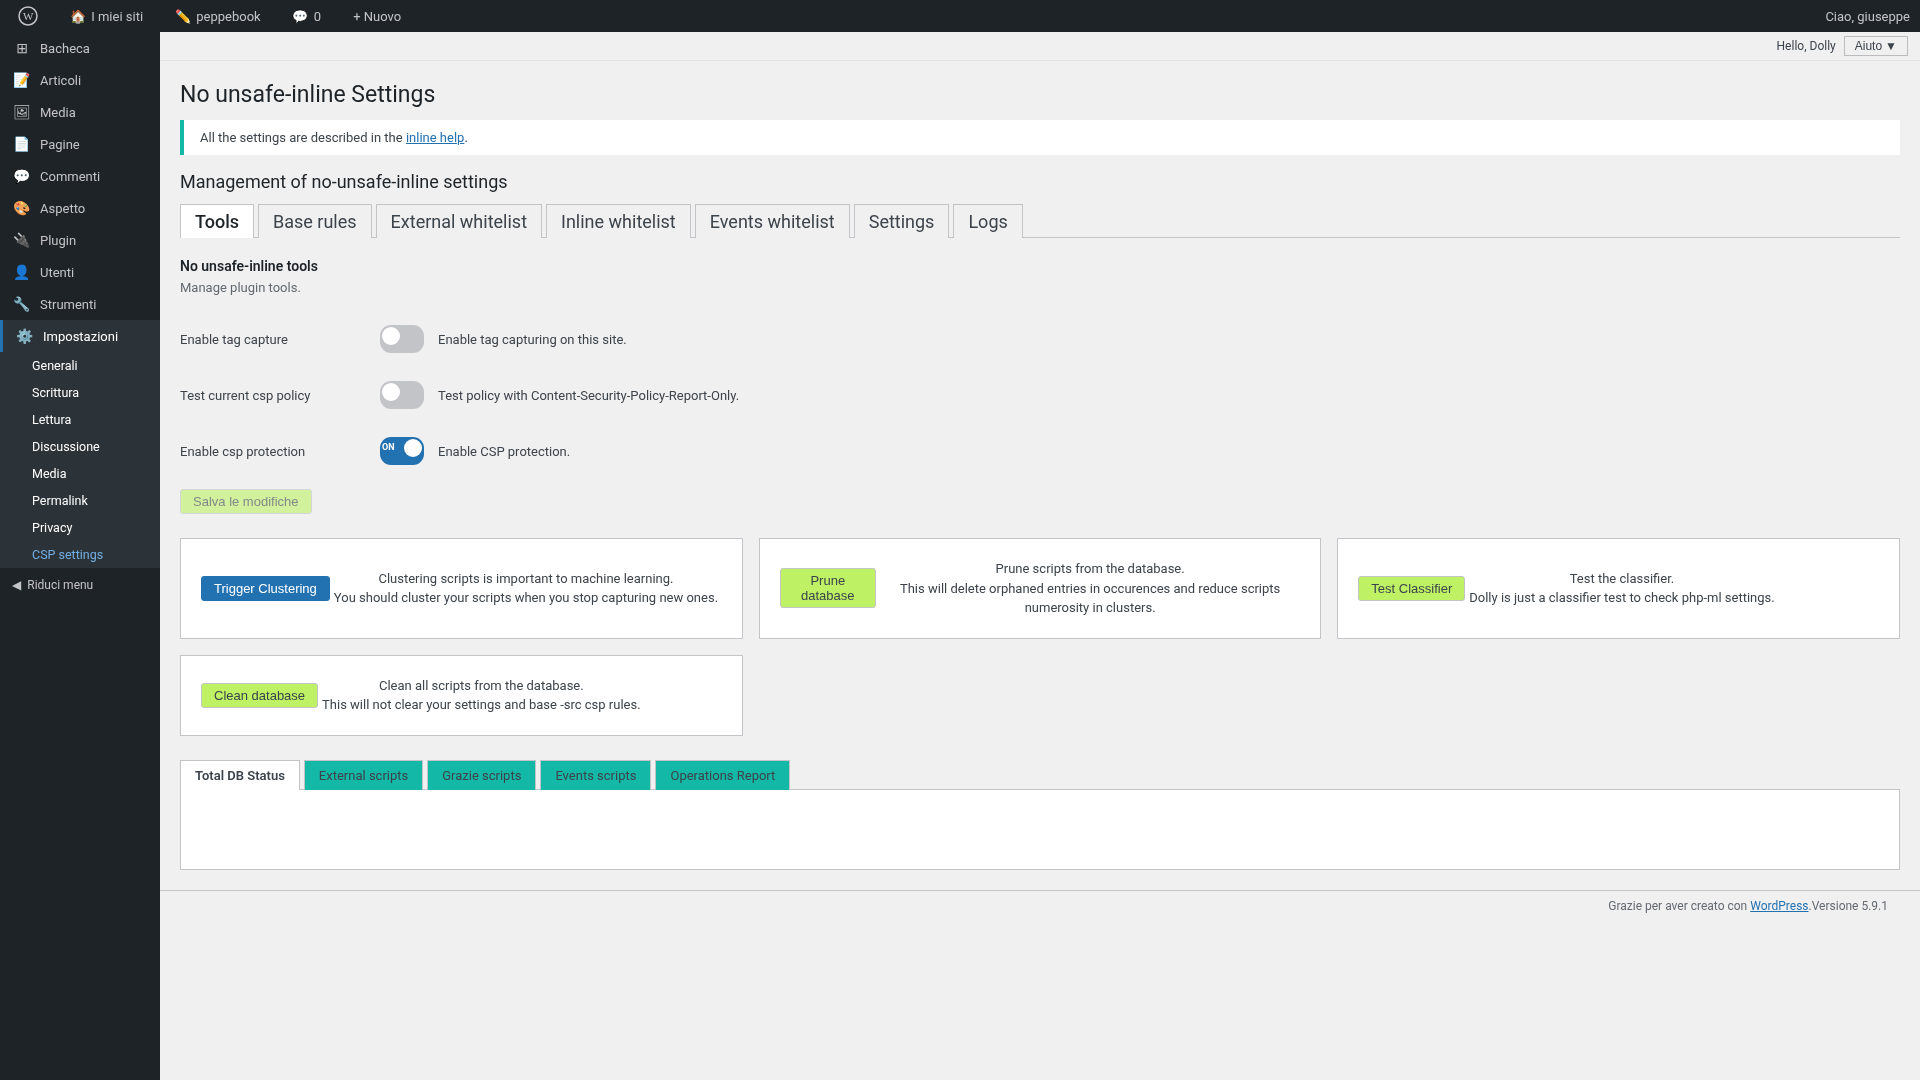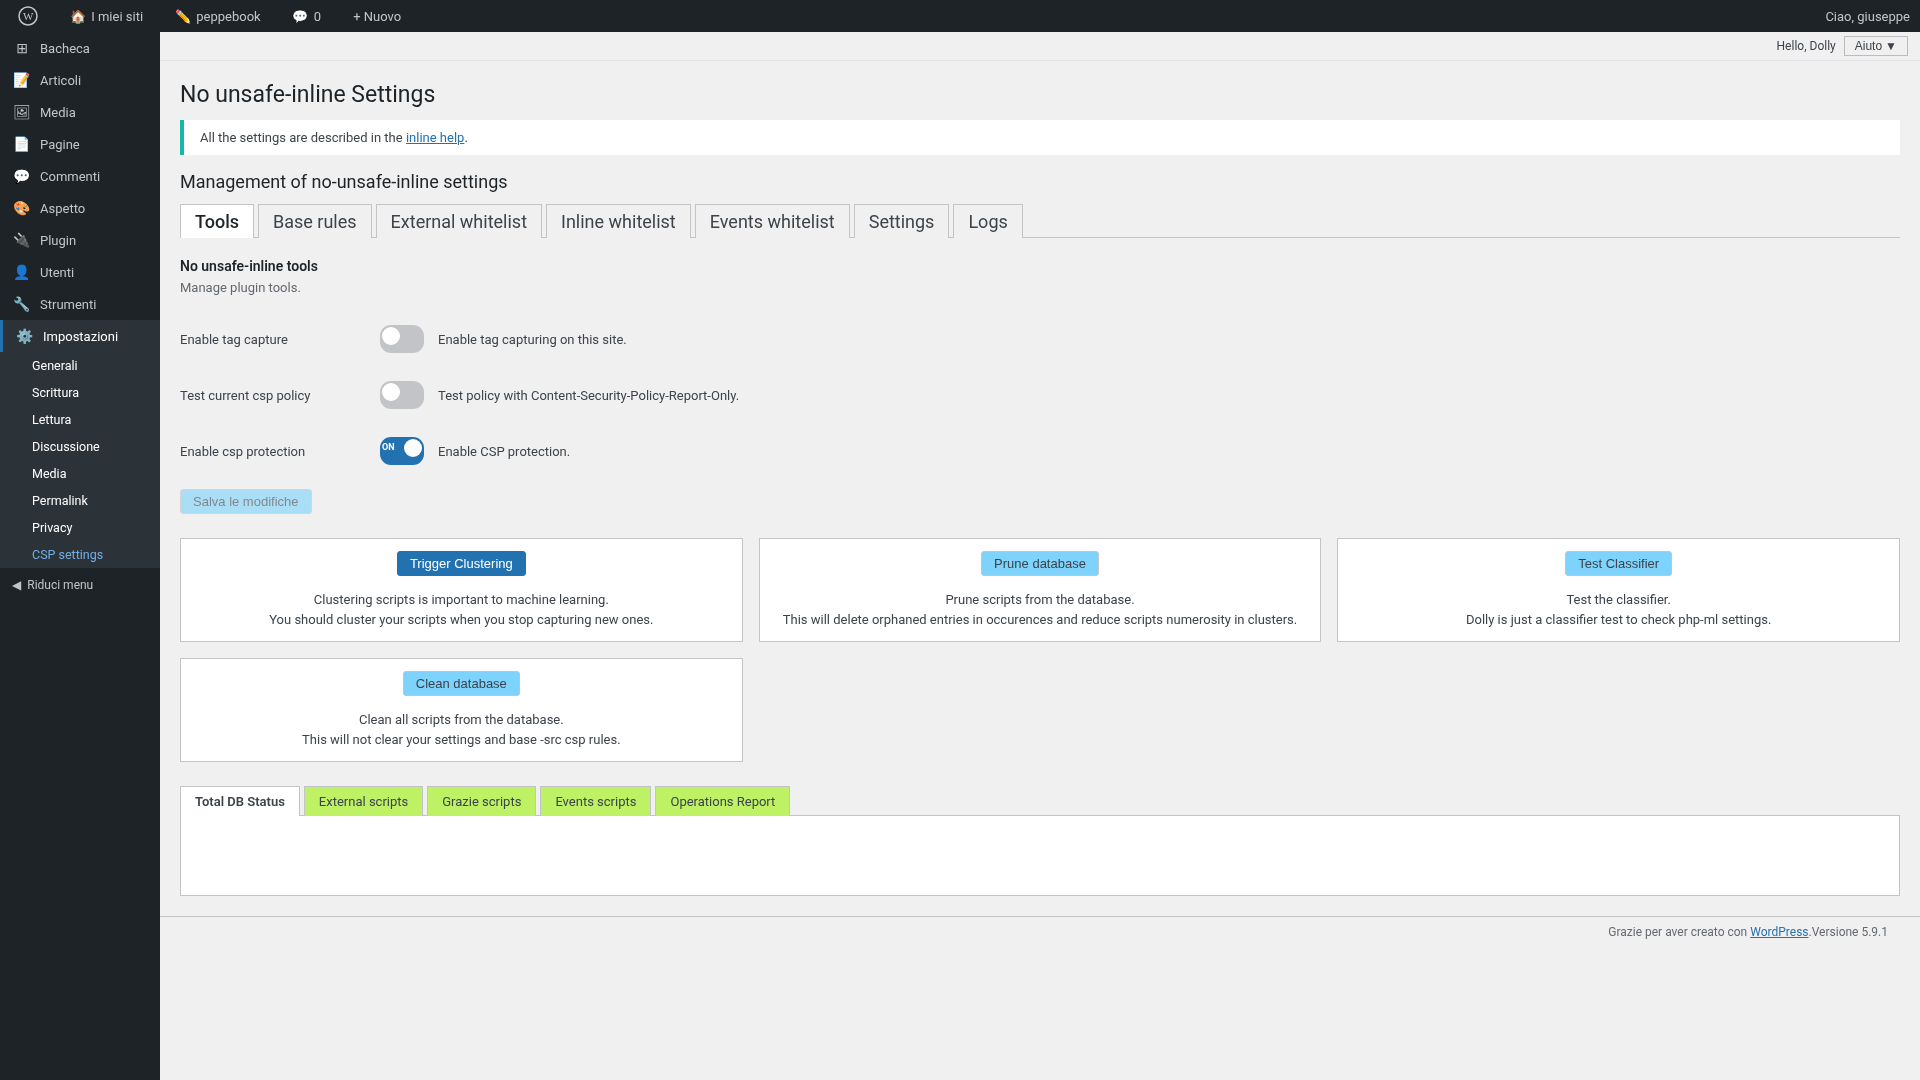--- a/index.html
+++ b/index.html
@@ -149,40 +149,40 @@
       width: 18px; height: 18px;
       left: 2px; top: 2px;
       background: #fff;
       border-radius: 50%;
       transition: transform 0.2s;
     }
     .toggle-switch.on .toggle-slider { background: #2271b1; }
     .toggle-switch.on .toggle-slider:before { transform: translateX(22px); }
 
     
-    .button { display: inline-block; padding: 4px 12px; font-size: 13px; cursor: pointer; border: 1px solid #c3c4c7; border-radius: 3px; background: #7dd3fc; color: #3c434a; text-decoration: none; }
+    .button { display: inline-block; padding: 4px 12px; font-size: 13px; cursor: pointer; border: 1px solid #c3c4c7; border-radius: 3px; background: #bef264; color: #3c434a; text-decoration: none; }
     .button-primary { background: #2271b1; border-color: #2271b1; color: #fff; }
     .button-disabled, .button[disabled] { opacity: 0.6; cursor: default; }
 
     
     .cards-row {
       display: grid;
       grid-template-columns: 1fr 1fr 1fr;
       gap: 16px;
       margin-bottom: 16px;
     }
     .card {
       background: #fff;
       border: 1px solid #c3c4c7;
-      padding: 12px;
-      display: flex;
-      flex-direction: column;
+      padding: 20px;
+      display: flex;
+      flex-direction: row;
       align-items: center;
       text-align: center;
-      gap: 14px;
+      gap: 4px;
     }
     .card-btn-area { }
     .card-desc { font-size: 13px; color: #3c434a; line-height: 1.5; }
     .card-single {
       grid-column: span 1;
     }
 
     .cards-row-2 {
       display: grid;
       grid-template-columns: 1fr 1fr 1fr;
@@ -192,21 +192,21 @@
 
     
     .status-tabs-nav {
       display: flex;
       border-bottom: 1px solid #c3c4c7;
       margin-bottom: 0;
     }
     .status-tab {
       padding: 7px 14px;
       font-size: 13px;
-      background: #bef264;
+      background: #14b8a6;
       border: 1px solid #c3c4c7;
       border-bottom: none;
       cursor: pointer;
       color: #3c434a;
       margin-right: 4px;
       margin-bottom: -1px;
     }
     .status-tab.active {
       background: #fff;
       border-bottom-color: #fff;

